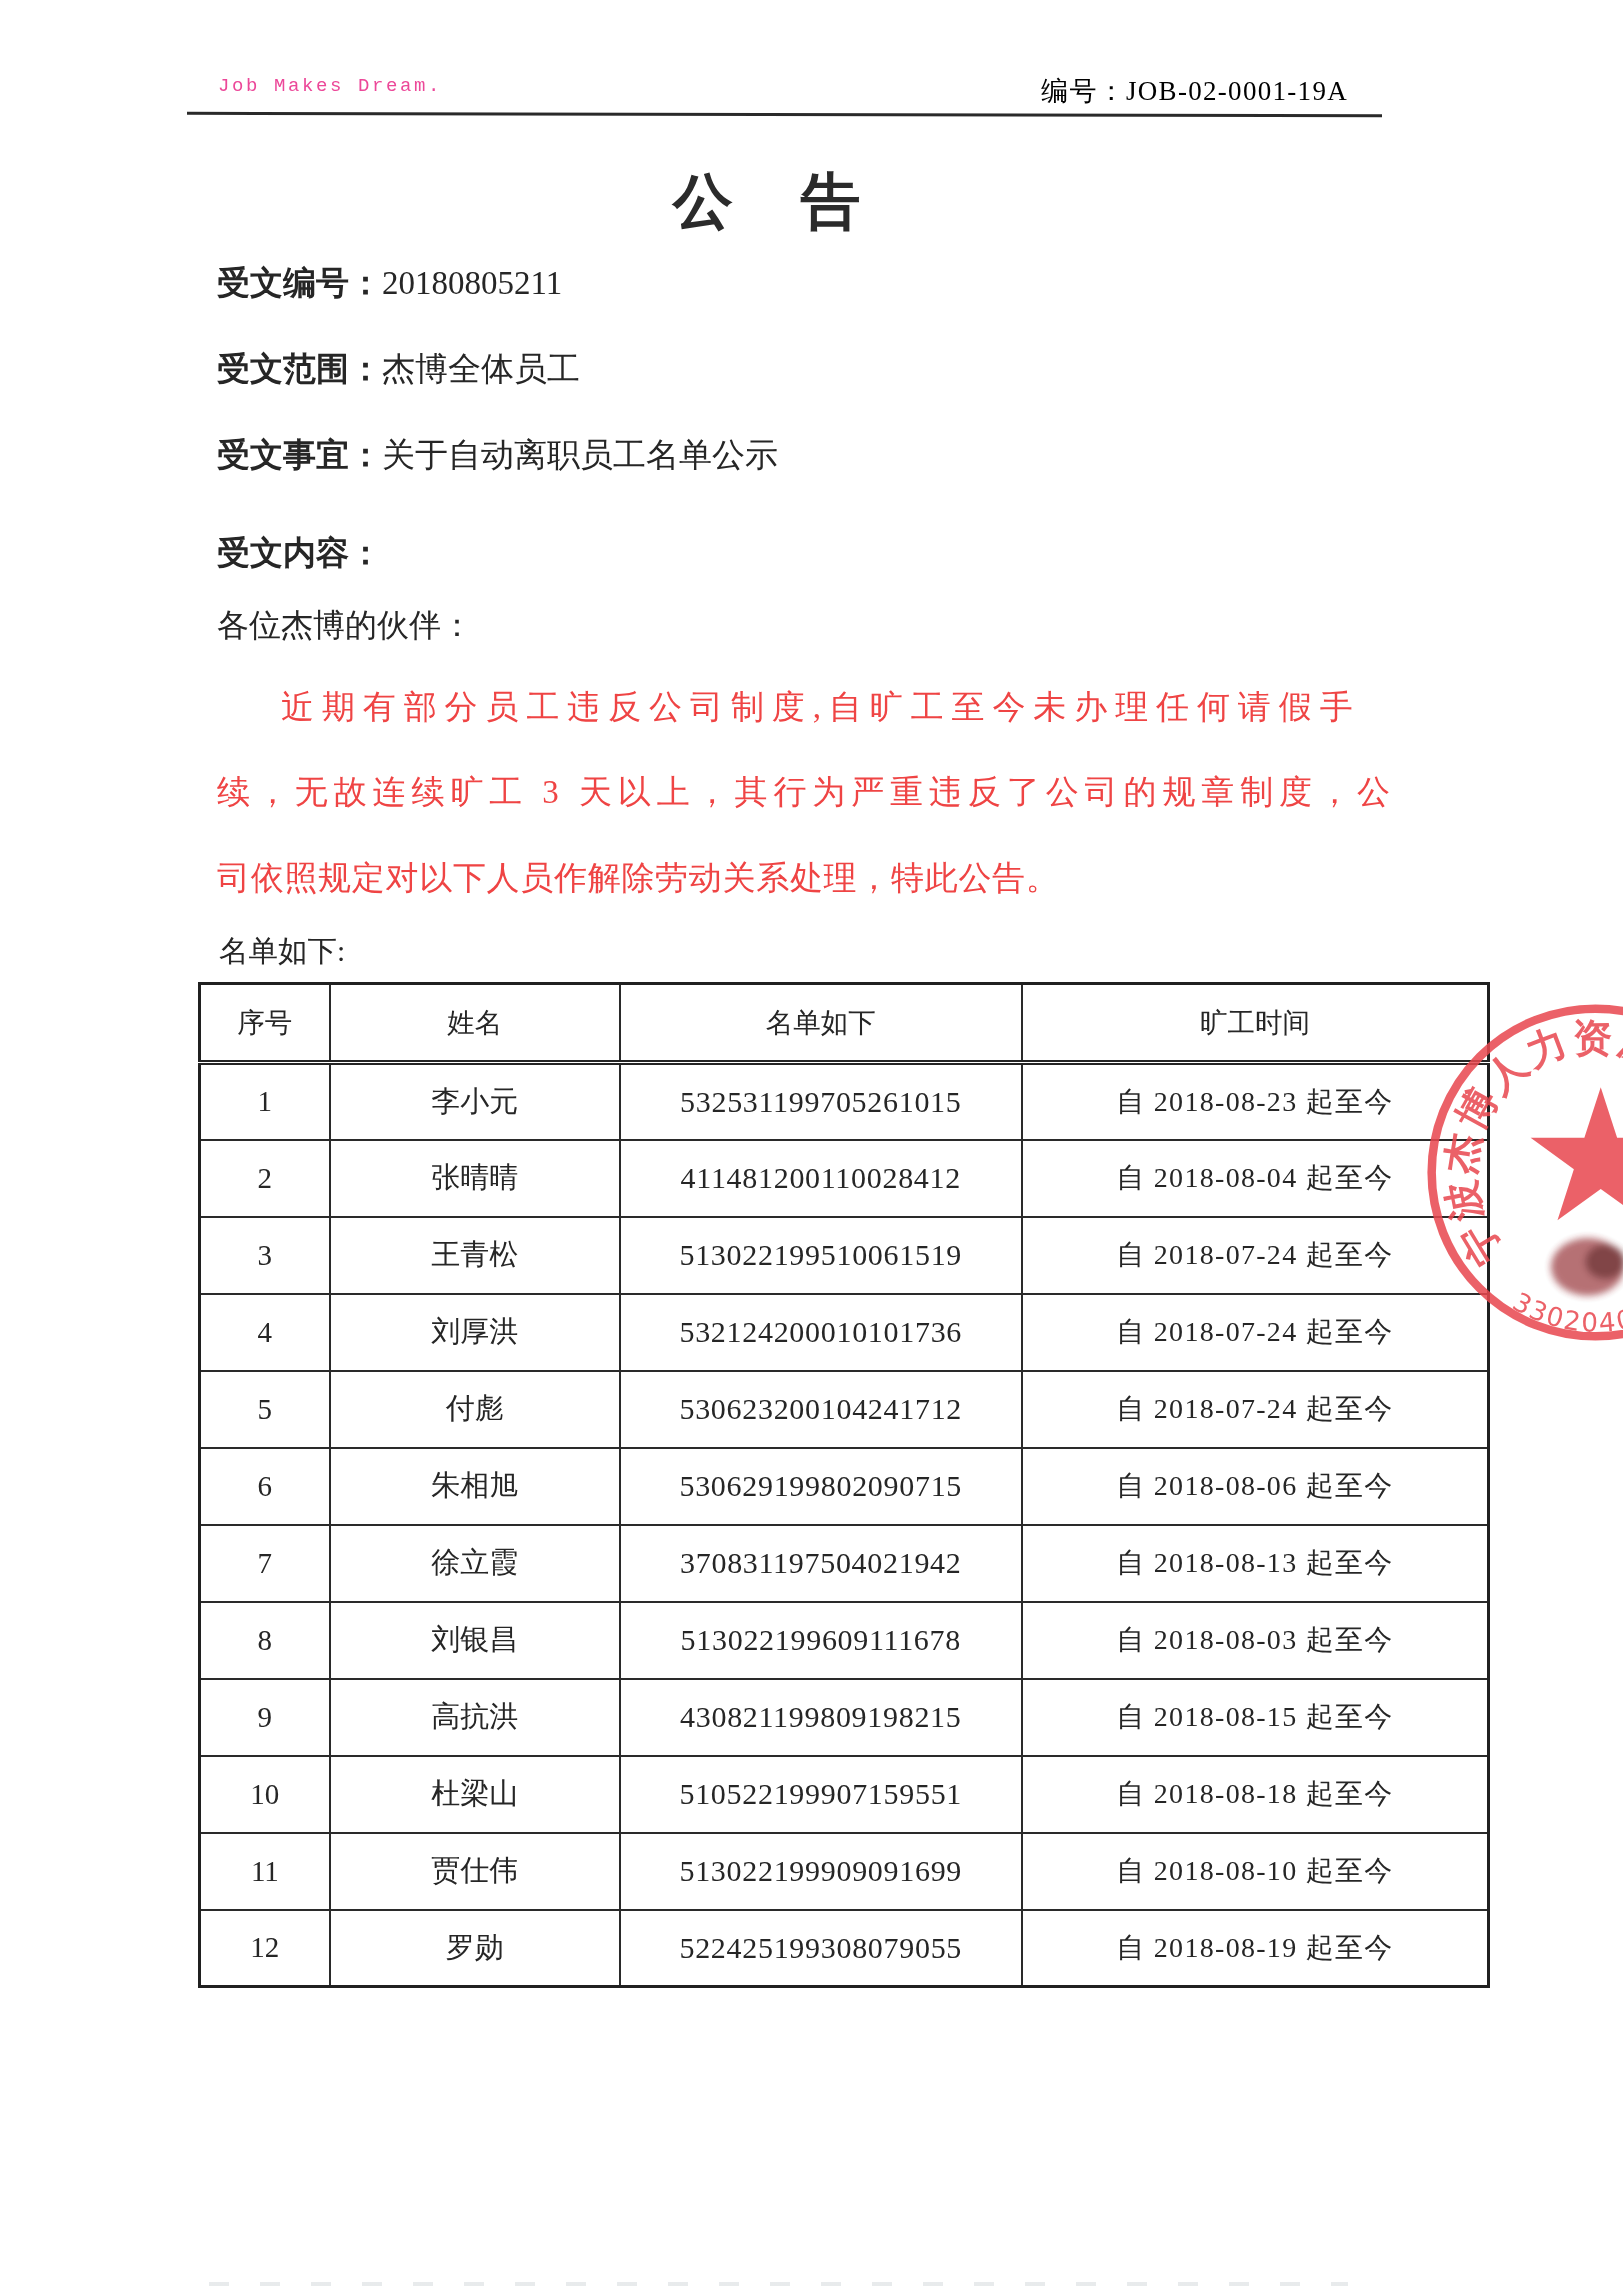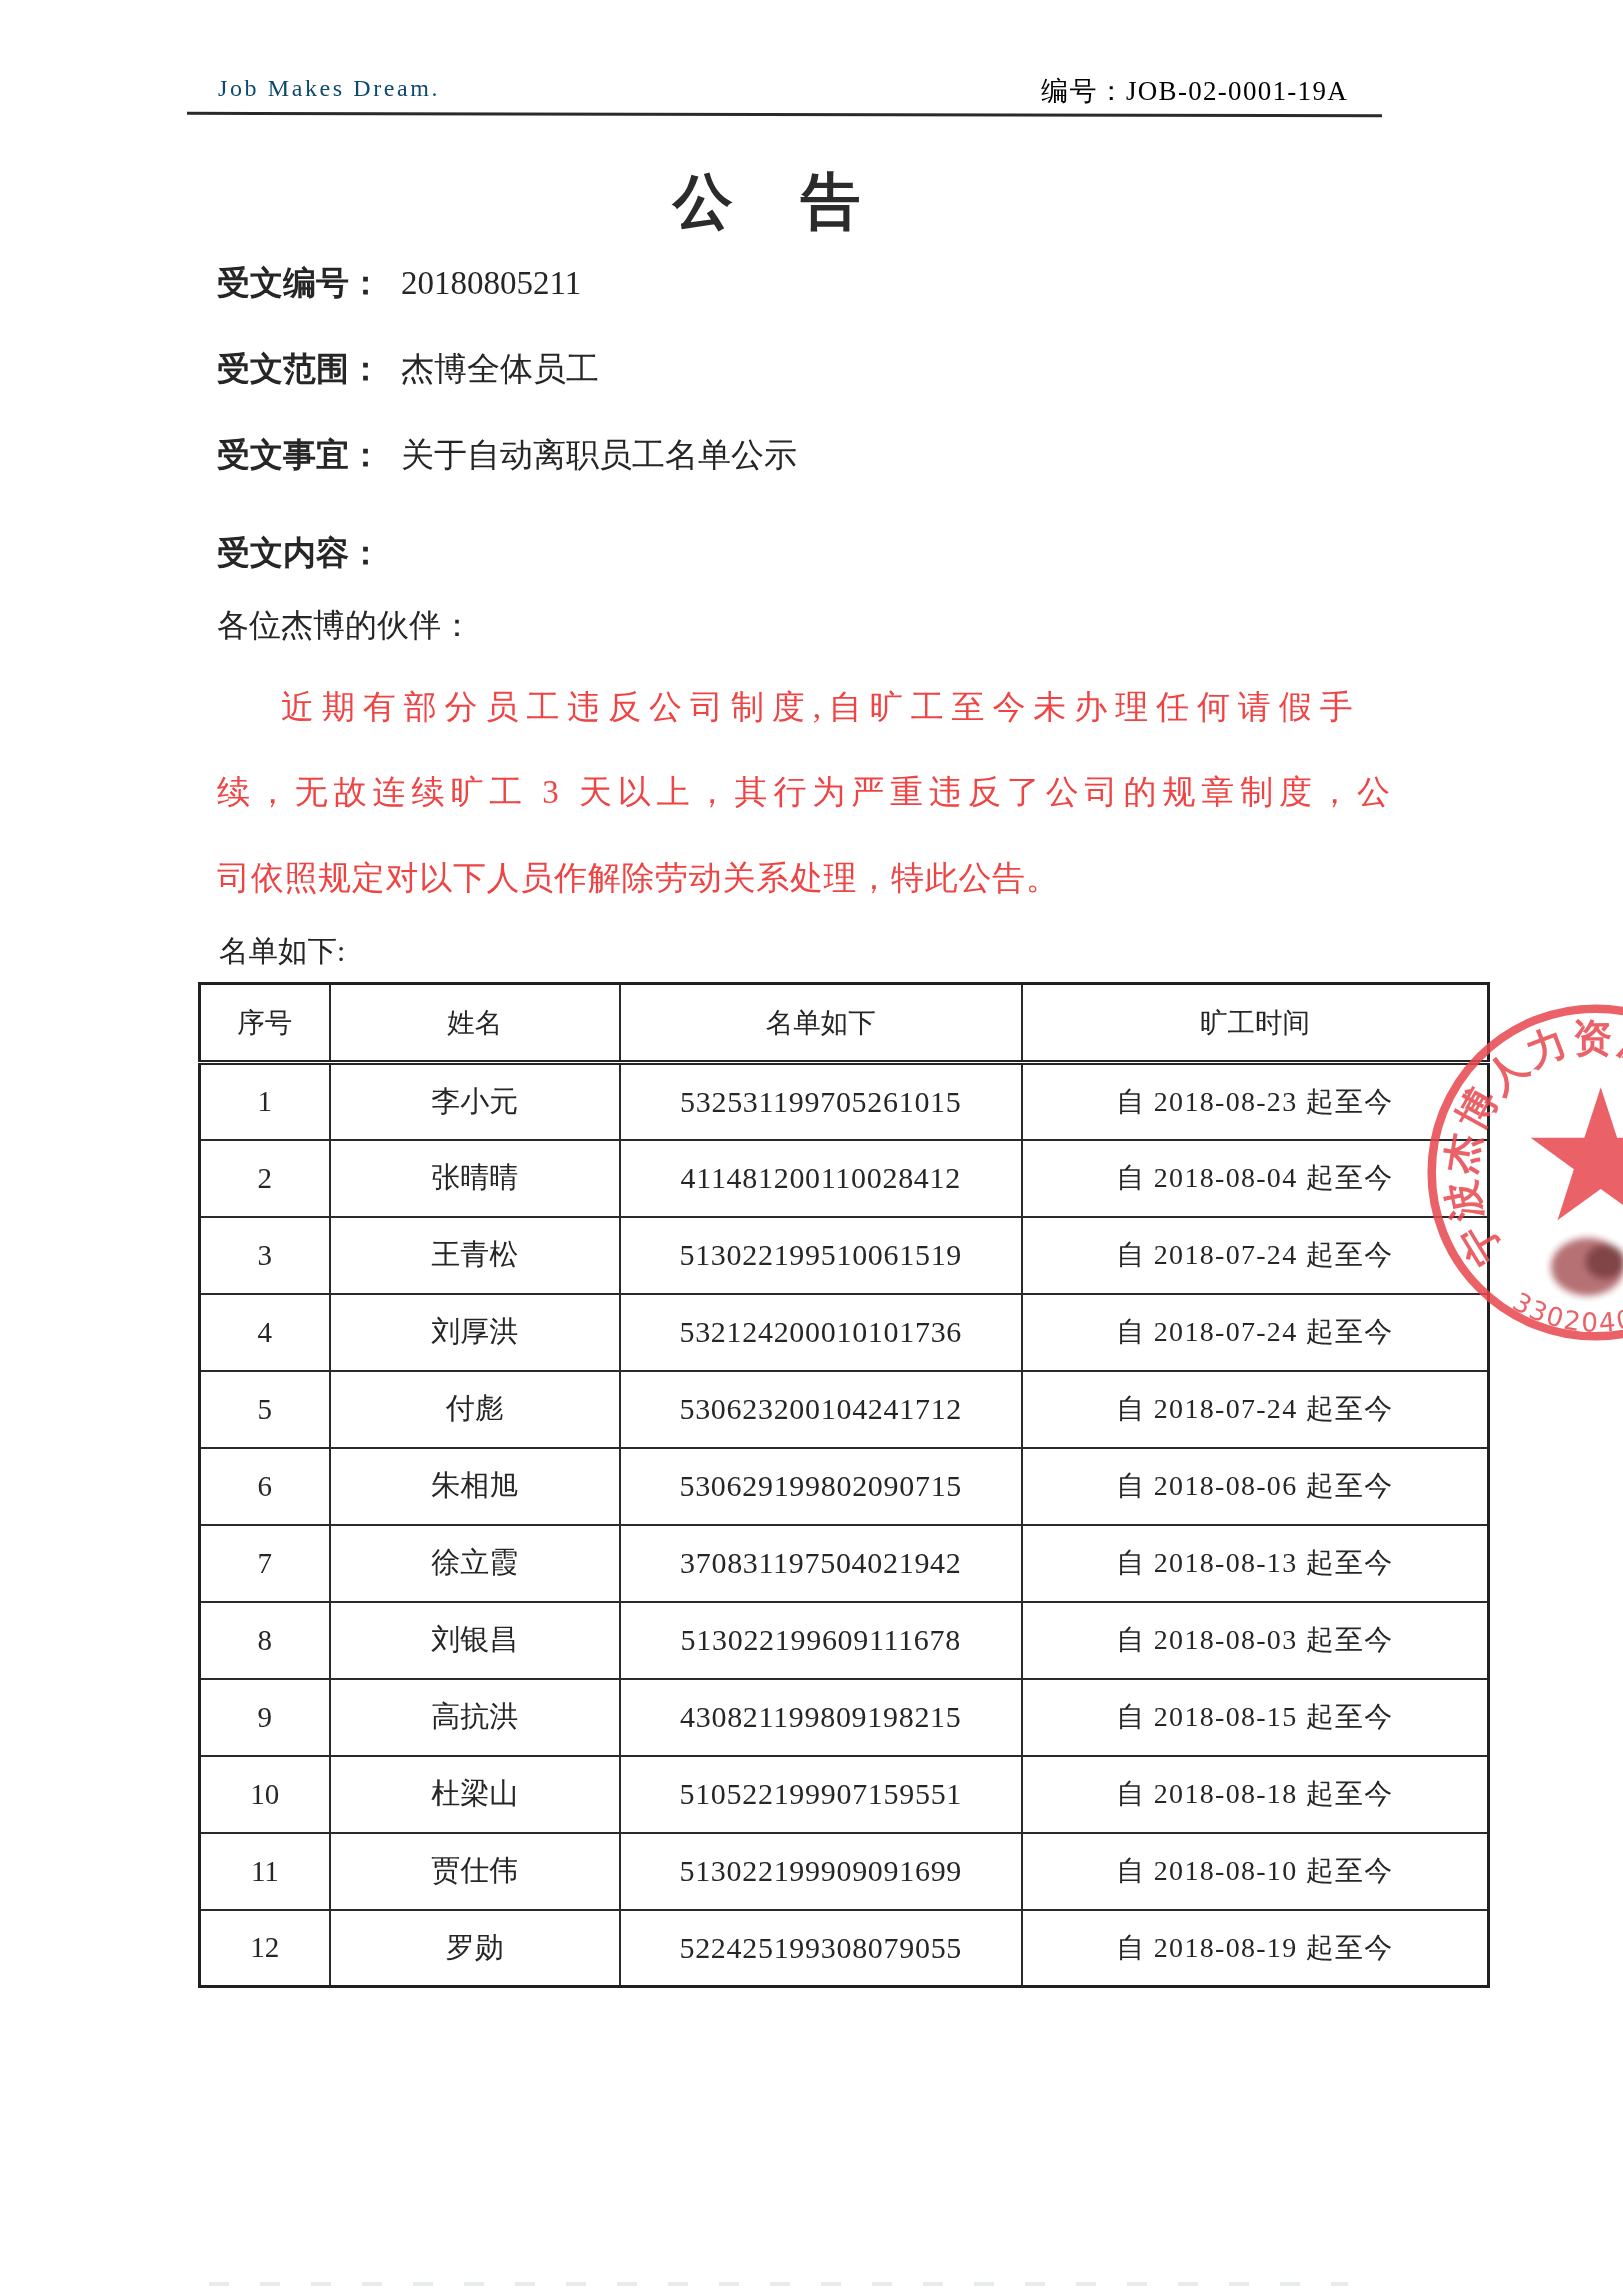--- a/index.html
+++ b/index.html
@@ -1,27 +1,27 @@
 <!DOCTYPE html>
 <html style="font-size:10.5px"><head>
 <meta charset="utf-8">
 <style>
   html,body{margin:0;padding:0;}
   .page{
     position:relative;width:1623px;height:2295px;background:#ffffff;overflow:hidden;
     font-family:"Liberation Serif","DejaVu Serif",serif;color:#262626;
   }
   .abs{position:absolute;white-space:nowrap;}
-  .brand{left:218px;top:75px;font-family:Liberation Serif, serif;font-size:24px;color:#0c4a6e;letter-spacing:2.6px;}
+  .brand{left:218px;top:75px;font-family:Liberation Mono, monospace;font-size:19px;color:#ec4899;letter-spacing:2.6px;}
   .docno{left:916px;top:73px;width:432px;text-align:right;font-size:27px;color:#000000;letter-spacing:1.3px;}
   .rule{left:187px;top:113px;width:1195px;height:3.3px;background:#2a2a2a;transform:rotate(0.12deg);}
   .title{left:0;top:162px;width:1623px;text-align:center;font-size:60px;font-weight:700;letter-spacing:3.9px;transform:translateX(-43px);color:#2b2b2b;}
   .field{left:217px;font-size:33px;}
   .field .lbl{font-weight:700;}
-  .field .val{margin-left:19px;}
+  .field .val{margin-left:0;}
   .f1{top:261px;} .f2{top:347px;} .f3{top:433px;} .f4{top:531px;}
   .salutation{left:217px;top:604px;font-size:32px;}
   .para{font-size:33px;color:#ef4444;}
   .p1{left:281px;top:685px;letter-spacing:7.9px;}
   .p2{left:217px;top:770px;letter-spacing:5.9px;}
   .p3{left:217px;top:856px;letter-spacing:0.7px;}
   .list-intro{left:219px;top:932px;font-size:29.5px;}
   table.roster{
     position:absolute;left:198px;top:982px;width:1292px;
     border-collapse:collapse;table-layout:fixed;border:3.3px solid #202020;font-size:29px;

